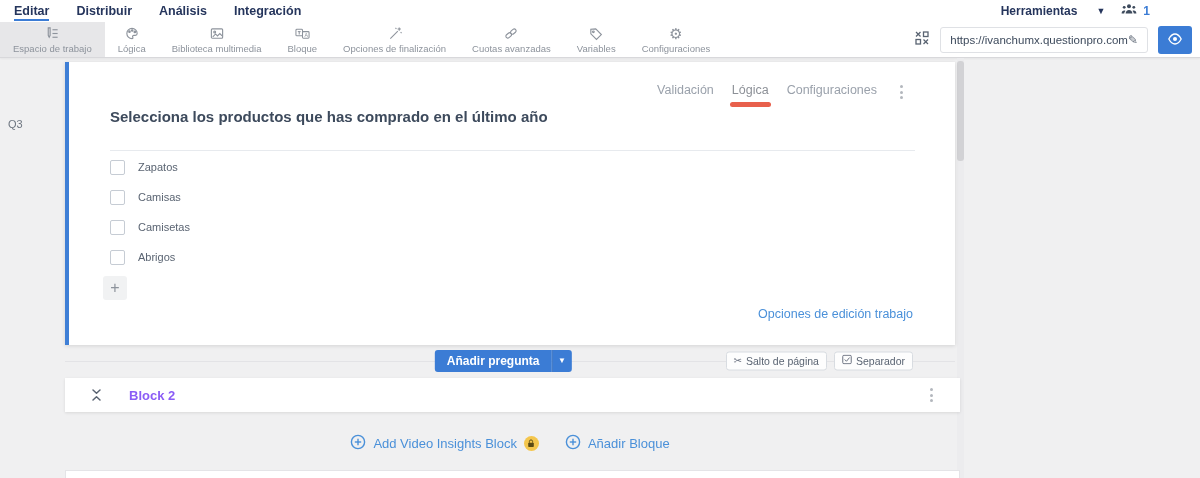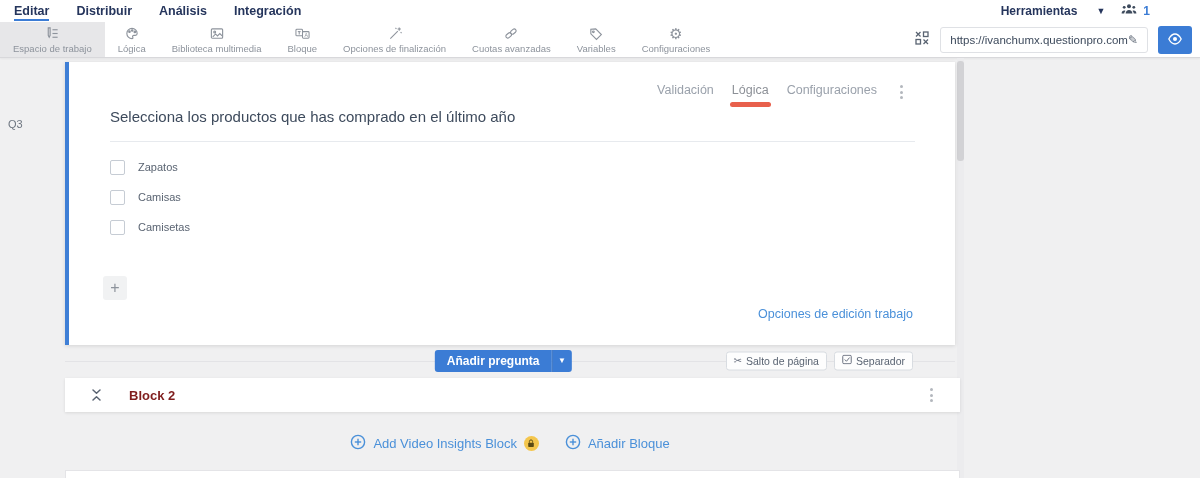--- a/index.html
+++ b/index.html
@@ -45,22 +45,22 @@
           border-left:4px solid #3f7fd6; box-shadow:0 1px 4px rgba(0,0,0,.12); }
   .card-tabs { position:absolute; top:21px; right:78px; display:flex; gap:18px; }
   .card-tab { font-size:12.5px; color:#9aa1ab; cursor:pointer; position:relative; }
   .card-tab.active { color:#8c9097; }
   .card-tab.active::after { content:""; position:absolute; left:-2px; right:-2px; bottom:-10px;
                             height:5px; border-radius:3px; background:#e8604c; }
   .vdots { display:flex; flex-direction:column; gap:2.5px; cursor:pointer; padding:2px; }
   .vdots .dot { width:3px; height:3px; border-radius:50%; background:#b3b7bd; }
   .card-dots { position:absolute; top:21px; right:50px; }
 
-  .q-title { position:absolute; top:46px; left:41px; right:40px; font-size:15px; font-weight:400;
-             color:#3d4a5c; padding-bottom:16px; border-bottom:1px solid #e7eaee; cursor:text; }
+  .q-title { position:absolute; top:46px; left:41px; right:40px; font-size:15px; font-weight:700;
+             color:#3d4a5c; padding-bottom:25px; border-bottom:1px solid #e7eaee; cursor:text; }
 
   .opt-list { position:absolute; top:90px; left:41px; }
   .opt-row { height:30px; display:flex; align-items:center; gap:13px; }
   .checkbox { width:15px; height:15px; border:1px solid #c6ccd4; border-radius:2px; background:#fff; cursor:pointer; }
   .opt-label { font-size:11px; color:#5a6472; cursor:text; }
 
   .add-opt { position:absolute; top:214px; left:34px; width:24px; height:24px; background:#f1f2f3;
              border:none; border-radius:3px; color:#8d939c; font-size:16px; line-height:22px;
              text-align:center; cursor:pointer; font-family:inherit; }
   .bulk-link { position:absolute; bottom:24px; right:42px; font-size:12.5px; color:#4a90d9; cursor:pointer; }
@@ -76,21 +76,21 @@
                 color:#ffffff; font-size:8px; }
   .chips { position:absolute; right:42px; top:50%; transform:translateY(-50%); display:flex; gap:7px; }
   .chip { height:19px; background:#fdfdfd; border:1px solid #d8dce1; border-radius:3px; display:flex;
           align-items:center; gap:4px; padding:0 7px; font-size:10.5px; color:#5a6472; cursor:pointer; }
   .chip-ico { font-size:10px; color:#6b7280; line-height:10px; }
 
   
   .block-row { position:absolute; left:65px; top:378px; width:895px; height:34px; background:#ffffff;
                box-shadow:0 1px 3px rgba(0,0,0,.1); display:flex; align-items:center; padding:0 25px; }
   .collapse-ico { cursor:pointer; display:flex; }
-  .block-title { margin-left:26px; font-size:13px; font-weight:700; color:#7f1d1d; }
+  .block-title { margin-left:26px; font-size:13px; font-weight:700; color:#8b5cf6; }
   .block-dots { margin-left:auto; }
 
   
   .footer-links { position:absolute; left:65px; top:434px; width:890px; display:flex;
                   justify-content:center; gap:26px; align-items:center; }
   .flink { display:flex; align-items:center; gap:7px; font-size:13px; color:#4a90d9; cursor:pointer; }
   .badge { width:15px; height:15px; border-radius:50%; background:#f4c64d; display:flex;
            align-items:center; justify-content:center; }
 
   .bottom-stub { position:absolute; left:65px; top:470px; width:895px; height:10px; background:#ffffff;
@@ -260,20 +260,24 @@
       <span class="checkbox"></span>
       <span class="opt-label">Zapatos</span>
     </div>
     <div class="opt-row">
       <span class="checkbox"></span>
       <span class="opt-label">Camisas</span>
     </div>
     <div class="opt-row">
       <span class="checkbox"></span>
       <span class="opt-label">Camisetas</span>
+    </div>
+    <div class="opt-row">
+      <span class="checkbox"></span>
+      <span class="opt-label">Abrigos</span>
     </div>
   </div>
 
   <button class="add-opt">+</button>
   <span class="bulk-link">Opciones de edición trabajo</span>
 </div>
 
 <div class="action-row">
   <div class="addq">
     <span class="addq-main">Añadir pregunta</span>

